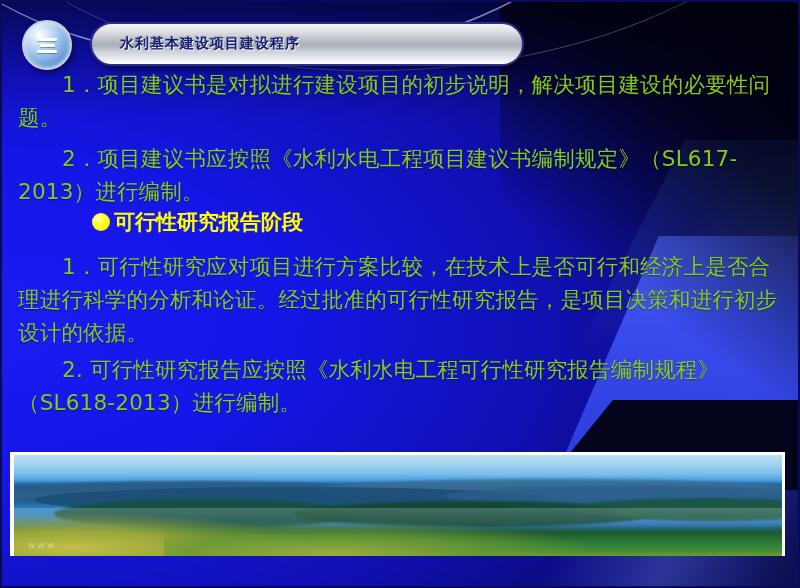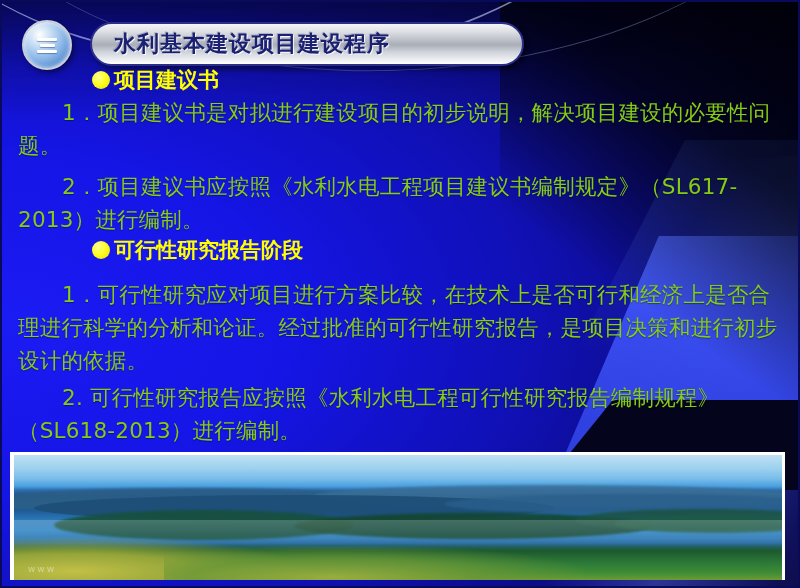--- a/index.html
+++ b/index.html
@@ -66,23 +66,23 @@
   }
   .title-pill{
     position:absolute;left:68px;top:2px;width:430px;height:40px;
     border-radius:22px;
     background:linear-gradient(180deg,#f4f5f7 0%,#dfe1e6 18%,#a9aeb8 52%,#cfd3da 70%,#f2f3f6 92%,#ffffff 100%);
     border:2px solid #2b2f8a;
     box-shadow:3px 4px 5px rgba(0,0,0,.45);
     display:flex;align-items:center;
   }
   .title-text{
-    margin-left:22px;
-    font-family:"DejaVu Sans","Liberation Sans",sans-serif;
-    font-size:22px;font-weight:bold;color:#1b2170;letter-spacing:1px;
+    margin-left:28px;
+    font-family:"DejaVu Sans","Liberation Sans",sans-serif;
+    font-size:14px;font-weight:bold;color:#1b2170;letter-spacing:1px;
     text-shadow:1px 1px 0 rgba(255,255,255,.85), -1px -1px 0 rgba(90,95,150,.35);
     white-space:nowrap;
   }
   .title-badge{
     position:absolute;left:0;top:0;width:46px;height:46px;border-radius:50%;
     background:radial-gradient(circle at 34% 28%, #ffffff 0%, #cfe2f5 22%, #8fb9e8 52%, #5f93d4 74%, #9fb9d6 100%);
     border:2px solid #c9ced8;
     box-shadow:2px 3px 5px rgba(0,0,0,.45), inset 0 0 4px rgba(255,255,255,.8);
     display:flex;flex-direction:column;align-items:center;justify-content:center;
     gap:3px;
@@ -114,21 +114,21 @@
     letter-spacing:.2px;
     text-shadow:0 1px 1px rgba(0,0,0,.35);
   }
   .para.p1{margin-top:2px;}
   .para.p2{margin-top:8px;}
   .para.p3{margin-top:14px;}
   .para.p4{margin-top:4px;}
   .head-line.h2{margin-top:0;}
   
   .photo-frame{
-    position:absolute;left:10px;top:452px;width:775px;height:128px;
+    position:absolute;left:10px;top:452px;width:775px;height:104px;
     border-left:4px solid #ffffff;
     border-top:3px solid #ffffff;
     border-right:3px solid #ffffff;
     box-sizing:border-box;
     overflow:hidden;
     background:#0d3f6e;
   }
   .photo{
     position:absolute;inset:0;
     background:
@@ -208,24 +208,20 @@
         <i class="mid"></i>
         <i></i>
     </div>
     <div class="title-pill">
       <span class="title-text">水利基本建设项目建设程序</span>
     </div>
   </div>
 
   <div class="content">
 
-    <div class="head-line">
-      <span class="bullet-dot"></span>
-      <span>项目建议书</span>
-    </div>
 
     <p class="para p1">1．项目建议书是对拟进行建设项目的初步说明，解决项目建设的必要性问题。</p>
     <p class="para p2">2．项目建议书应按照《水利水电工程项目建议书编制规定》（SL617-2013）进行编制。</p>
 
     <div class="head-line h2">
       <span class="bullet-dot"></span>
       <span>可行性研究报告阶段</span>
     </div>
 
     <p class="para p3">1．可行性研究应对项目进行方案比较，在技术上是否可行和经济上是否合理进行科学的分析和论证。经过批准的可行性研究报告，是项目决策和进行初步设计的依据。</p>

